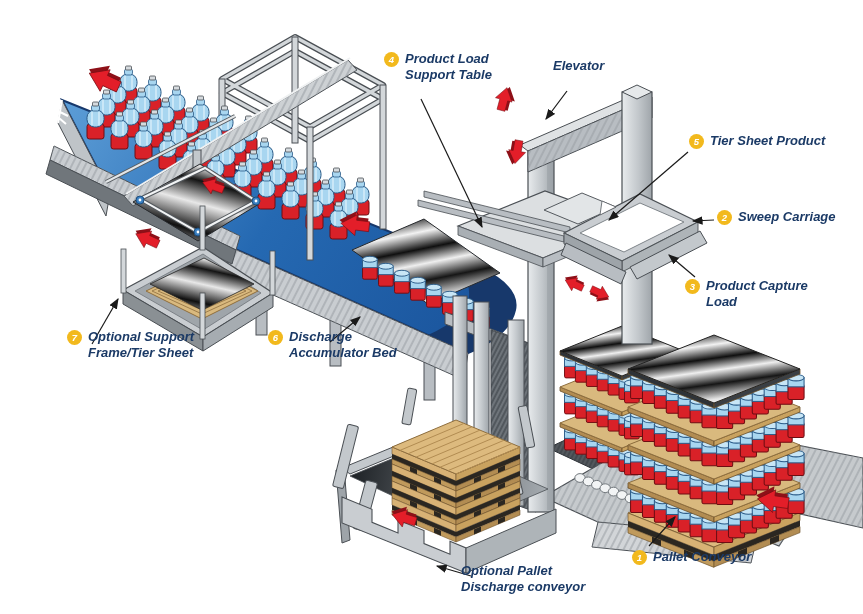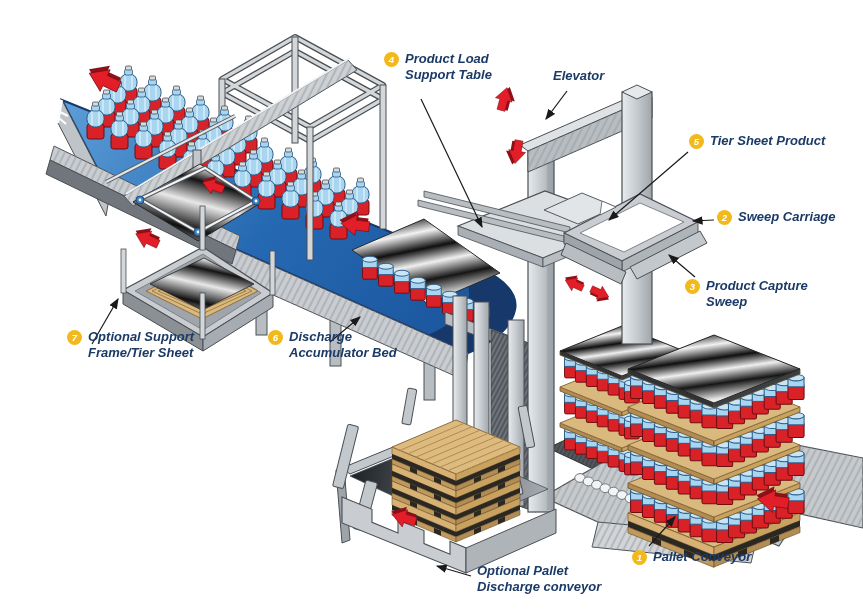--- a/index.html
+++ b/index.html
@@ -505,59 +505,59 @@
 </g>
 </svg>
 
 <div class="callout" style="left:384px;top:51px">
   <span class="badge">4</span>
   <span class="ctext">
         <span>Product Load</span>
         <span>Support Table</span>
       </span>
 </div>
-<div class="callout" style="left:553px;top:68px">
+<div class="callout" style="left:553px;top:58px">
   <span class="ctext">
         <span>Elevator</span>
       </span>
 </div>
 <div class="callout" style="left:689px;top:133px">
   <span class="badge">5</span>
   <span class="ctext">
         <span>Tier Sheet Product</span>
       </span>
 </div>
 <div class="callout" style="left:717px;top:209px">
   <span class="badge">2</span>
   <span class="ctext">
         <span>Sweep Carriage</span>
       </span>
 </div>
 <div class="callout" style="left:685px;top:278px">
   <span class="badge">3</span>
   <span class="ctext">
         <span>Product Capture</span>
-        <span>Sweep</span>
+        <span>Load</span>
       </span>
 </div>
 <div class="callout" style="left:67px;top:329px">
   <span class="badge">7</span>
   <span class="ctext">
         <span>Optional Support</span>
         <span>Frame/Tier Sheet</span>
       </span>
 </div>
 <div class="callout" style="left:268px;top:329px">
   <span class="badge">6</span>
   <span class="ctext">
         <span>Discharge</span>
         <span>Accumulator Bed</span>
       </span>
 </div>
-<div class="callout" style="left:477px;top:563px">
+<div class="callout" style="left:461px;top:563px">
   <span class="ctext">
         <span>Optional Pallet</span>
         <span>Discharge conveyor</span>
       </span>
 </div>
 <div class="callout" style="left:632px;top:549px">
   <span class="badge">1</span>
   <span class="ctext">
         <span>Pallet Conveyor</span>
       </span>

